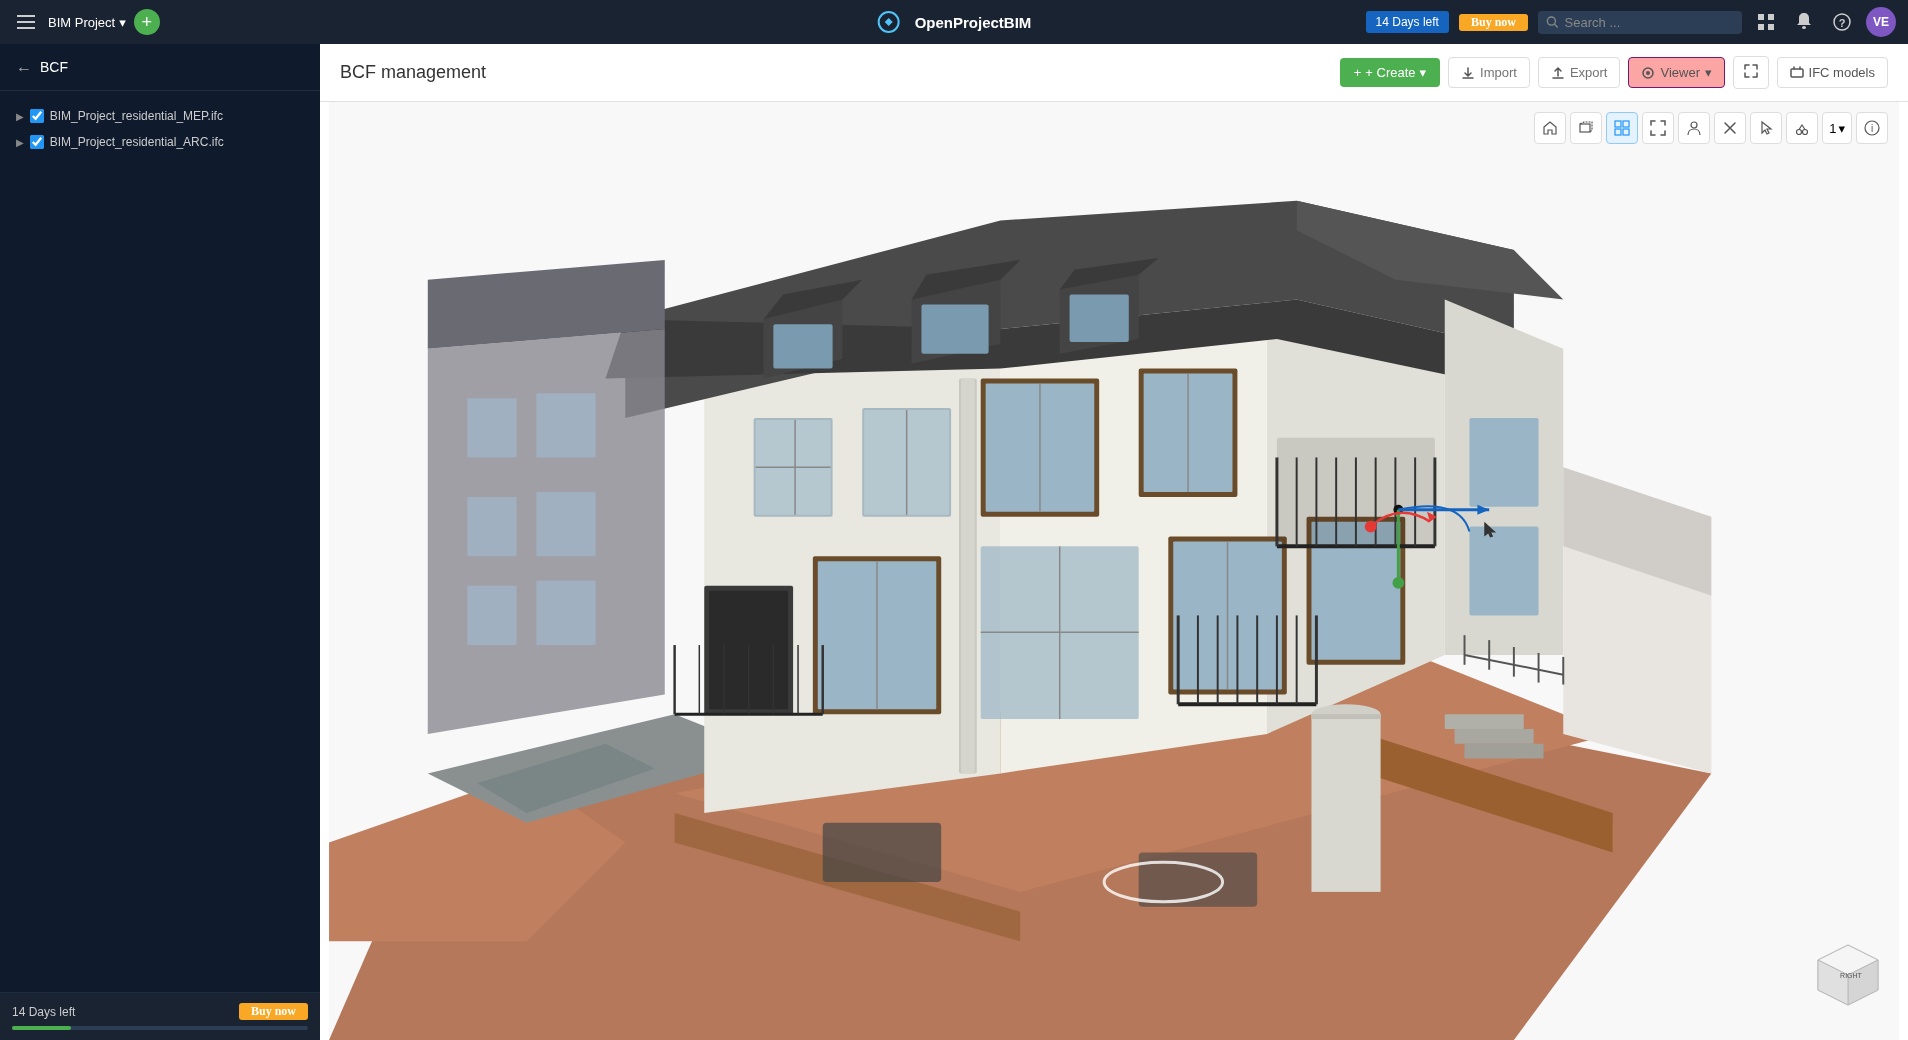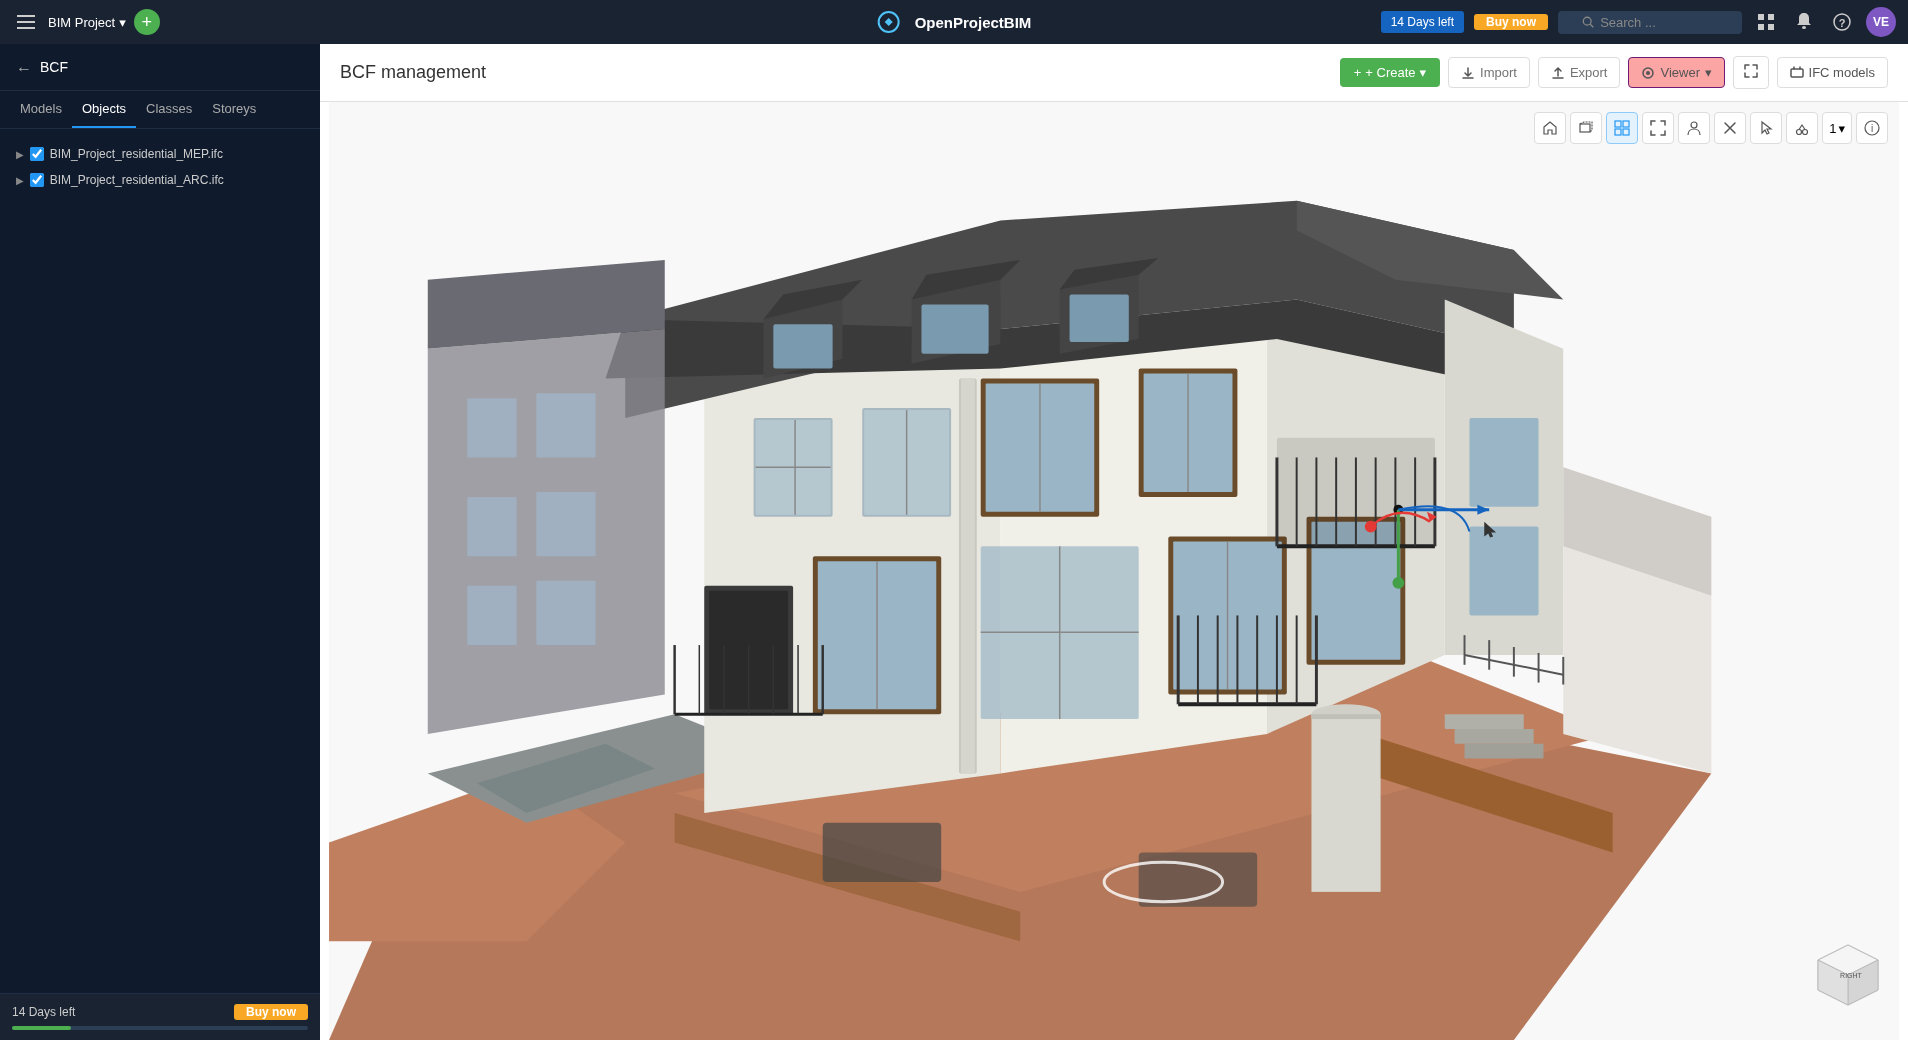--- a/index.html
+++ b/index.html
@@ -10,22 +10,22 @@
       display: flex; align-items: center; height: 44px;
       background: #1a2332; color: #fff; padding: 0 12px; gap: 12px;
       position: relative; z-index: 100;
     }
     .navbar-left { display: flex; align-items: center; gap: 8px; }
     .navbar-logo { position: absolute; left: 50%; transform: translateX(-50%); display: flex; align-items: center; gap: 14px; }
     .navbar-right { display: flex; align-items: center; gap: 10px; margin-left: auto; }
     .nav-project { display: flex; align-items: center; gap: 4px; font-size: 13px; cursor: pointer; color: #fff; }
     .nav-add { width: 26px; height: 26px; border-radius: 50%; background: #4caf50; display: flex; align-items: center; justify-content: center; font-size: 18px; cursor: pointer; color: #fff; font-weight: 300; }
     .trial-badge { background: #1565c0; padding: 4px 10px; border-radius: 3px; font-size: 12px; color: #fff; white-space: nowrap; }
-    .buy-now-btn { background: #f9a825; padding: 1px 12px; border-radius: 3px; font-size: 12px; color: #fff; cursor: pointer; font-weight: 600; border: none; }
-    .search-box { display: flex; align-items: center; background: #2c3e55; border-radius: 4px; padding: 4px 24px; gap: 6px; width: 184px; }
+    .buy-now-btn { background: #f9a825; padding: 1px 12px; border-radius: 3px; font-size: 12px; color: #fff; cursor: pointer; font-weight: 600; border: none; font-family: Liberation Serif, serif; }
+    .search-box { display: flex; align-items: center; background: #2c3e55; border-radius: 4px; padding: 4px 8px; gap: 6px; width: 204px; }
     .search-box input { background: transparent; border: none; color: #ccc; font-size: 13px; outline: none; width: 100%; }
     .search-box input::placeholder { color: #888; }
     .nav-icon { width: 28px; height: 28px; display: flex; align-items: center; justify-content: center; cursor: pointer; color: #ccc; font-size: 16px; }
     .avatar { width: 30px; height: 30px; border-radius: 50%; background: #7e57c2; display: flex; align-items: center; justify-content: center; color: #fff; font-size: 12px; font-weight: 600; }
 
     
     .logo-text { font-size: 15px; font-weight: 600; color: #fff; display: flex; align-items: center; gap: 6px; }
     .logo-icon { width: 24px; height: 24px; }
 
     
@@ -140,26 +140,20 @@
 </div>
 
 <div class="main-layout">
 
   <div class="sidebar">
     <div class="sidebar-header">
       <span class="sidebar-back">←</span>
       <span class="sidebar-title">BCF</span>
     </div>
 
-    <div class="sidebar-tabs">
-      <div class="sidebar-tab">Models</div>
-      <div class="sidebar-tab active">Objects</div>
-      <div class="sidebar-tab">Classes</div>
-      <div class="sidebar-tab">Storeys</div>
-    </div>
 
     <div class="sidebar-content">
 
       <div class="tree-item">
         <span class="tree-arrow">▶</span>
         <input type="checkbox" class="tree-check" checked="" style="">
         <span class="tree-label">BIM_Project_residential_MEP.ifc</span>
       </div>
 
       <div class="tree-item">

